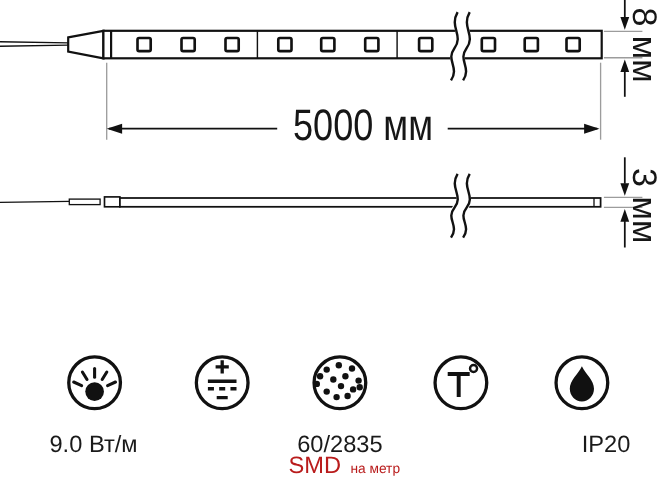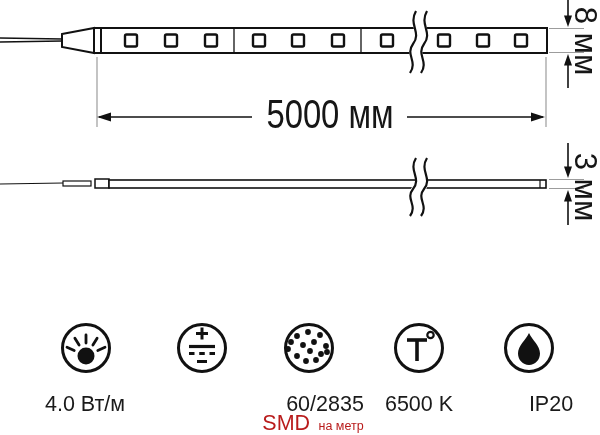--- a/index.html
+++ b/index.html
@@ -163,23 +163,22 @@
     <g>
       <circle cx="529" cy="348" r="23.5" stroke="#111111" stroke-width="3" fill="none"></circle>
       <path fill="#111111" d="M529 333 C525.5 340.5 518 345.5 518 353.5 C518 359.8 522.9 365 529 365 C535.1 365 540 359.8 540 353.5 C540 345.5 532.5 340.5 529 333 Z"></path>
     </g>
   </svg>
 
   <div class="dim-length">5000 мм</div>
   <div class="dim-vert w8">8 мм</div>
   <div class="dim-vert h3">3 мм</div>
 
-  <div class="spec-label" style="left:25px">4.0 Вт/м</div>
-  <div class="spec-label" style="left:265px">60/2835</div>
-  <div class="spec-label" style="left:359px">6500 K</div>
+  <div class="spec-label" style="left:25px">9.0 Вт/м</div>
+  <div class="spec-label" style="left:249px">60/2835</div>
   <div class="spec-label" style="left:491px">IP20</div>
 
   <div class="spec-sublabel">
     <span class="big">SMD</span>
     <span class="small">на метр</span>
   </div>
 
 </div>
 
 </body></html>

